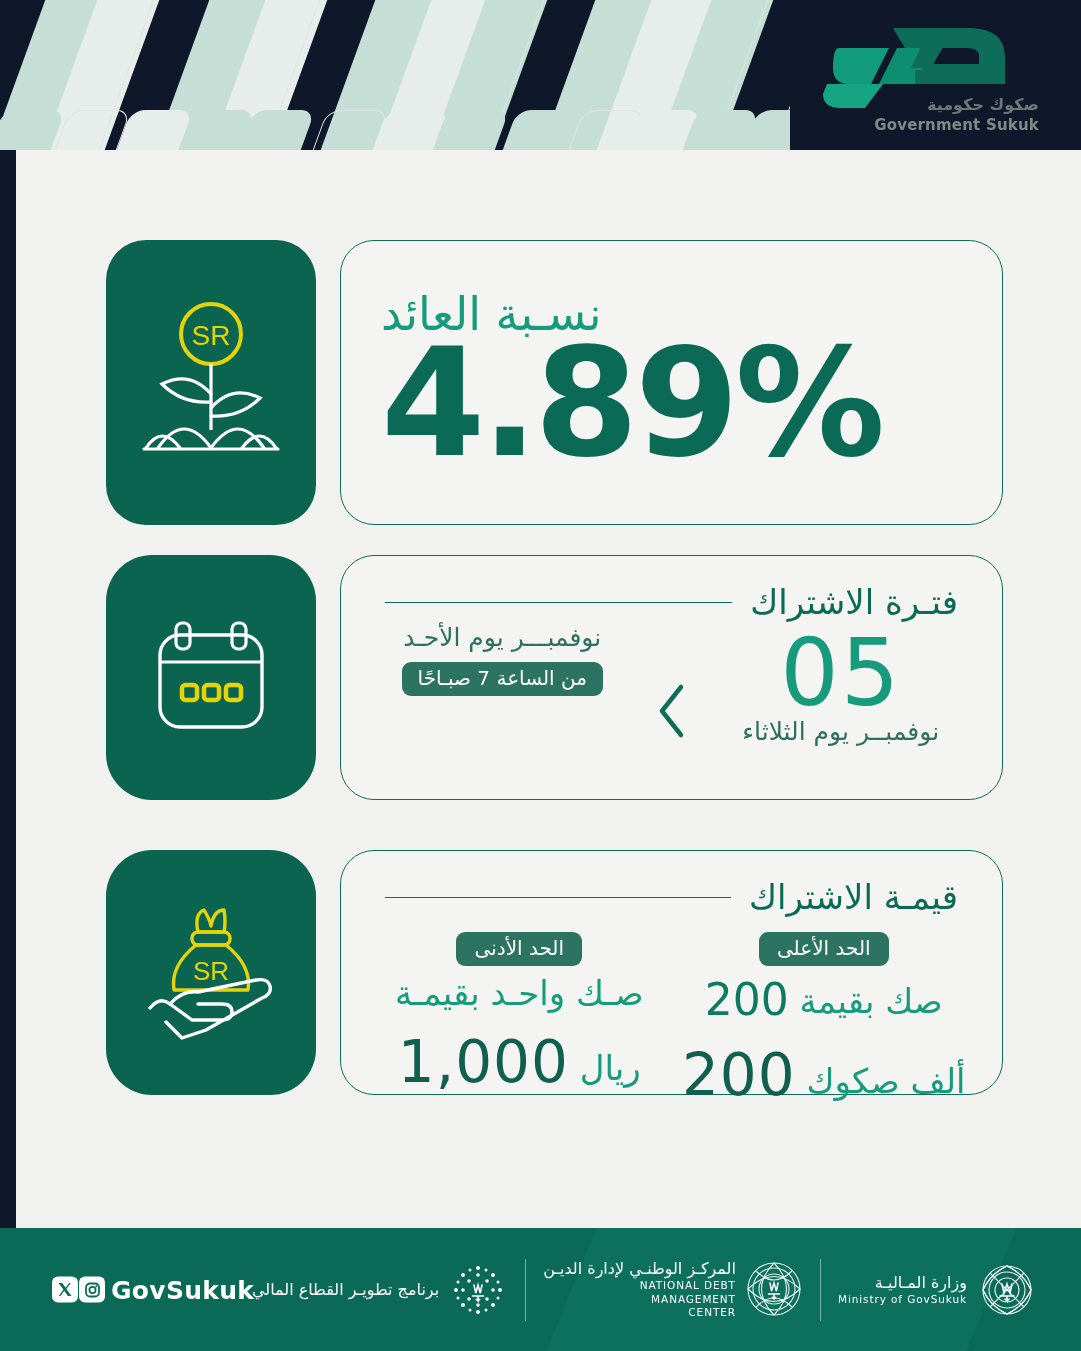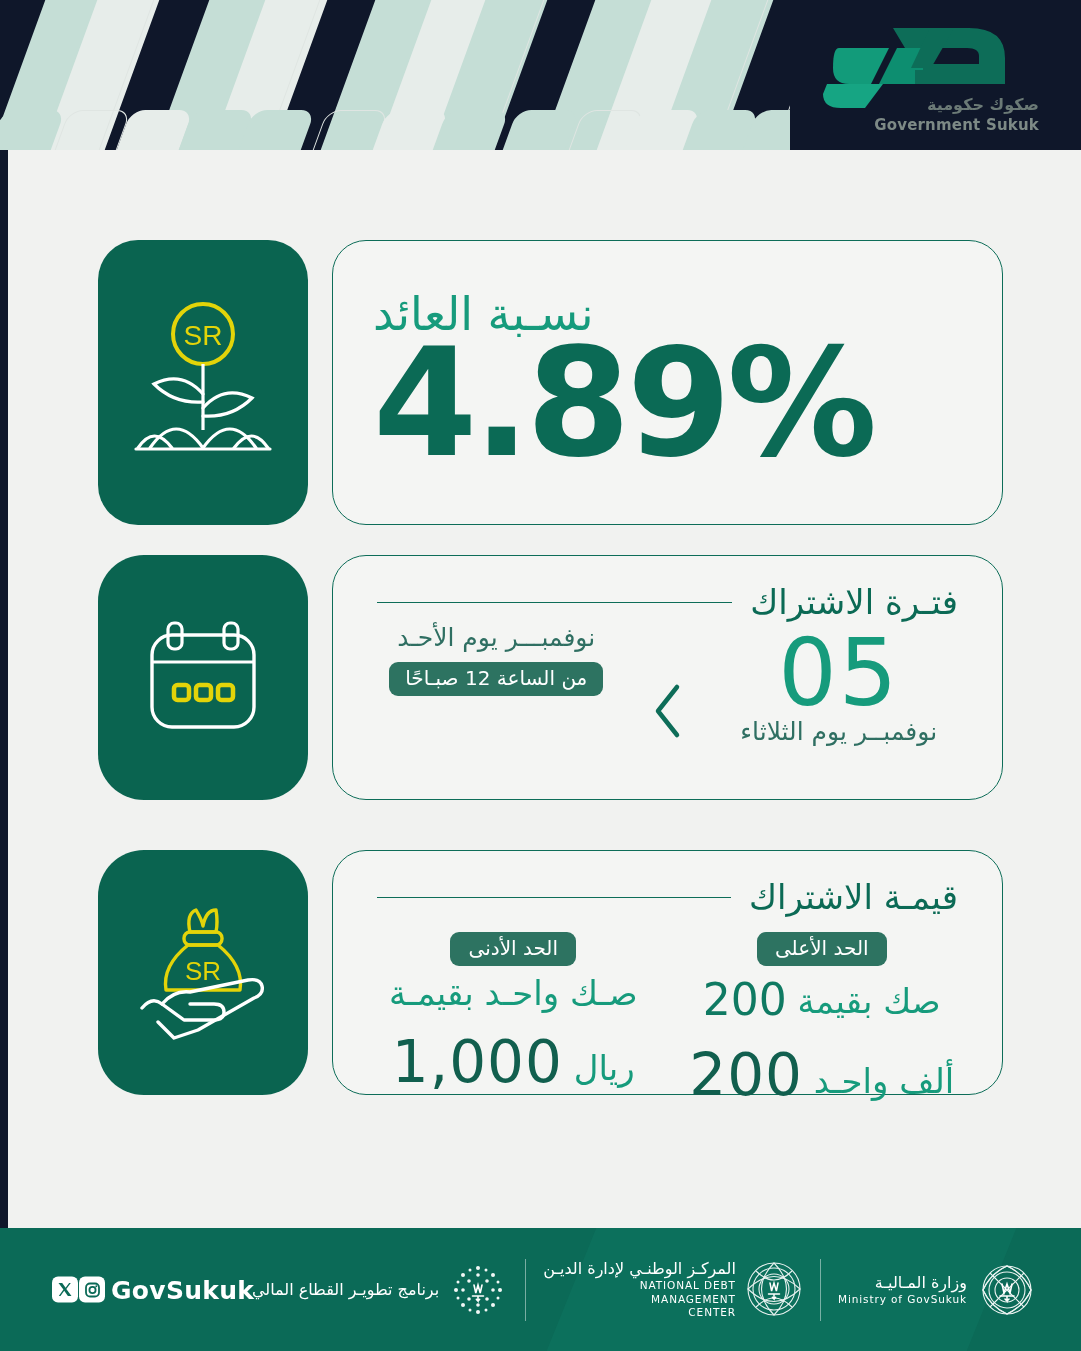--- a/index.html
+++ b/index.html
@@ -52,21 +52,21 @@
   }
   .logo-en {
     position:absolute; right:0; bottom:2px;
     font-size:15px; font-weight:bold; color:#7d8a86;
     letter-spacing:.2px; direction:ltr;
   }
 
   
   .body-area {
     position:absolute;
-    top:150px; left:8px; right:0;
+    top:150px; left:16px; right:0;
     height:1078px;
     background:#f1f2f0;
   }
 
   .row {
     position:absolute;
     left:90px; right:78px;
     display:flex;
     flex-direction:row-reverse;
     gap:24px;
@@ -406,21 +406,21 @@
             <div class="date-label">نوفمبــر يوم الثلاثاء</div>
           </div>
           <div class="chevron">
             <svg width="34" height="56" viewBox="0 0 34 56">
               <polyline points="26,4 7,28 26,52" fill="none" stroke="#0d6d58" stroke-width="4.5" stroke-linecap="round" stroke-linejoin="round"></polyline>
             </svg>
           </div>
 
           <div class="col">
             <div class="date-label">نوفمبـــر يوم الأحـد</div>
-            <div class="badge">من الساعة 12 صبـاحًا</div>
+            <div class="badge">من الساعة 7 صبـاحًا</div>
           </div>
         </div>
       </div>
     </div>
 
     <div class="row row-3">
       <div class="tile">
         <svg width="150" height="150" viewBox="0 0 150 150">
           <path d="M62 34 Q58 16 68 12 Q74 22 75 28 Q78 12 88 12 Q90 24 88 34 Z" fill="none" stroke="#e3d409" stroke-width="3.4" stroke-linejoin="round"></path>
           <rect x="56" y="34" width="38" height="13" rx="6" fill="none" stroke="#e3d409" stroke-width="3.4"></rect>
@@ -437,21 +437,21 @@
         </div>
         <div class="vcols">
 
           <div class="vcol">
             <div class="vbadge">الحد الأعلى</div>
             <div class="vline">
               <span>صك بقيمة</span>
               <span class="num">200</span>
             </div>
             <div class="vline vline2">
-              <span>ألف واحـد</span>
+              <span>ألف صكوك</span>
               <span class="num">200</span>
             </div>
           </div>
 
           <div class="vcol">
             <div class="vbadge">الحد الأدنى</div>
             <div class="vline">
               <span>صـك واحـد بقيمـة</span>
             </div>
             <div class="vline vline2">

